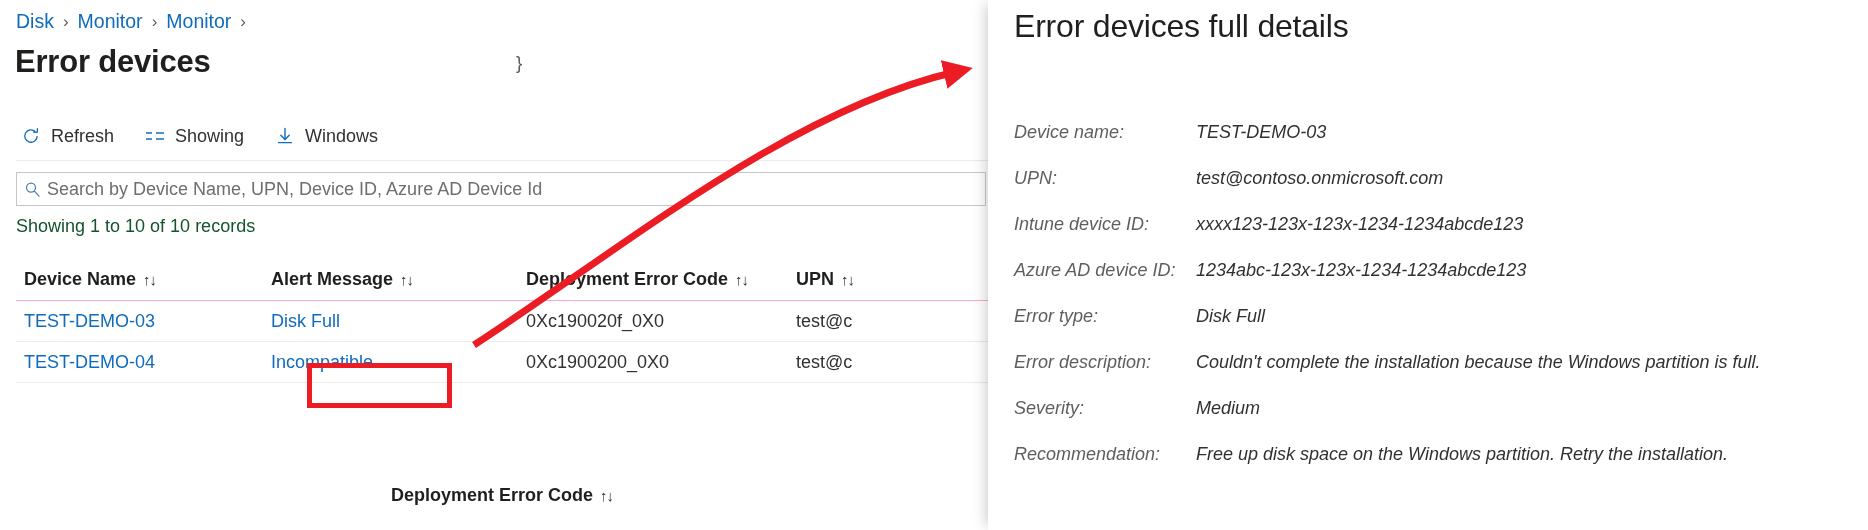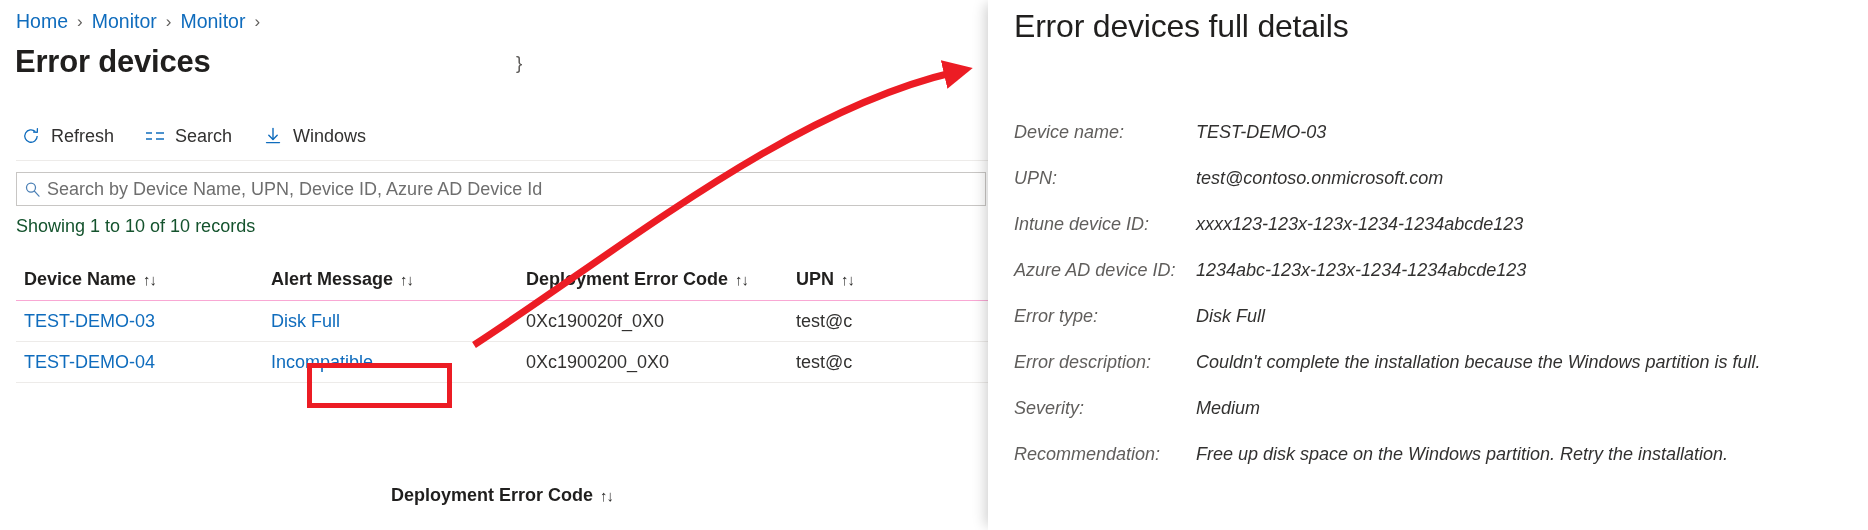--- a/index.html
+++ b/index.html
@@ -251,21 +251,21 @@
     width: 1868px; height: 530px;
     pointer-events: none;
   }
 </style>
 </head>
 <body>
 
 <div id="page">
 
   <div id="breadcrumb">
-    <span class="crumb">Home</span>
+    <span class="crumb">Disk</span>
     <span class="sep">›</span>
     <span class="crumb">Monitor</span>
     <span class="sep">›</span>
     <span class="crumb">Monitor</span>
     <span class="sep">›</span>
   </div>
 
   <div id="page-title">Error devices</div>
 
   <div class="stray-glyph">}</div>
@@ -284,21 +284,21 @@
 
     <button class="tb-btn">
       <span class="tb-ico">
         <svg width="22" height="20" viewBox="0 0 22 20" fill="none" stroke="currentColor" stroke-width="1.5">
           <line x1="2" y1="7" x2="8" y2="7"></line>
             <line x1="12" y1="7" x2="20" y2="7"></line>
           <line x1="2" y1="13" x2="8" y2="13"></line>
             <line x1="12" y1="13" x2="20" y2="13"></line>
         </svg>
       </span>
-      <span>Search</span>
+      <span>Showing</span>
     </button>
 
     <button class="tb-btn">
       <span class="tb-ico">
         <svg width="20" height="20" viewBox="0 0 20 20" fill="none" stroke="currentColor" stroke-width="1.4">
           <line x1="10" y1="2.5" x2="10" y2="13.2" stroke-linecap="round"></line>
           <path d="M5.8 9.2 L10 13.5 L14.2 9.2" stroke-linecap="round" stroke-linejoin="round"></path>
           <line x1="3.5" y1="16.6" x2="16.5" y2="16.6" stroke-linecap="round"></line>
         </svg>
       </span>

